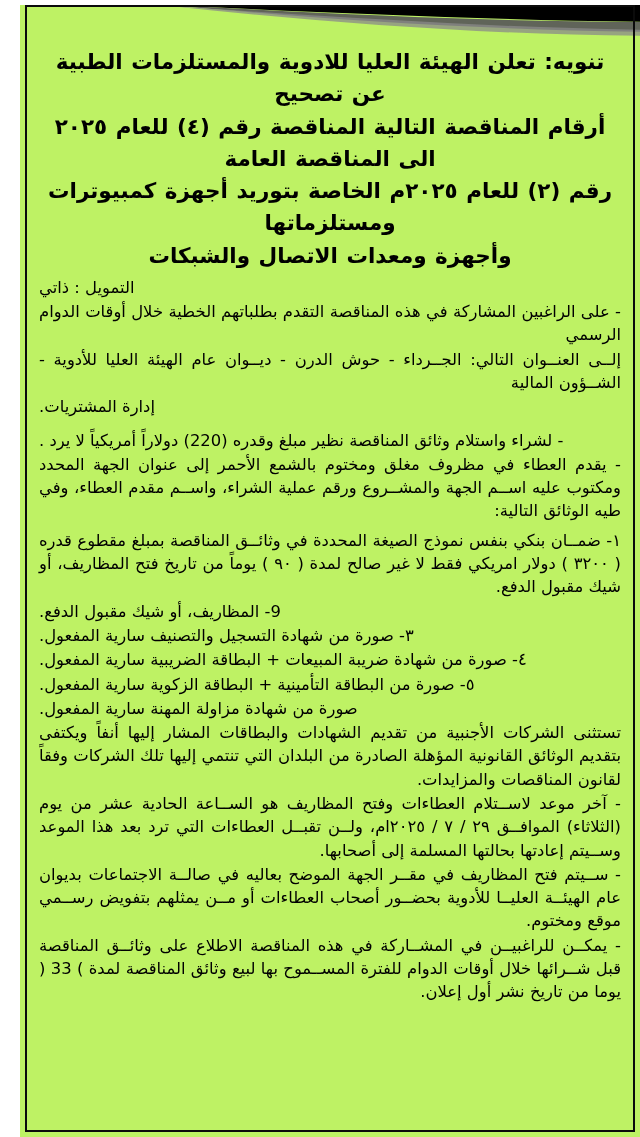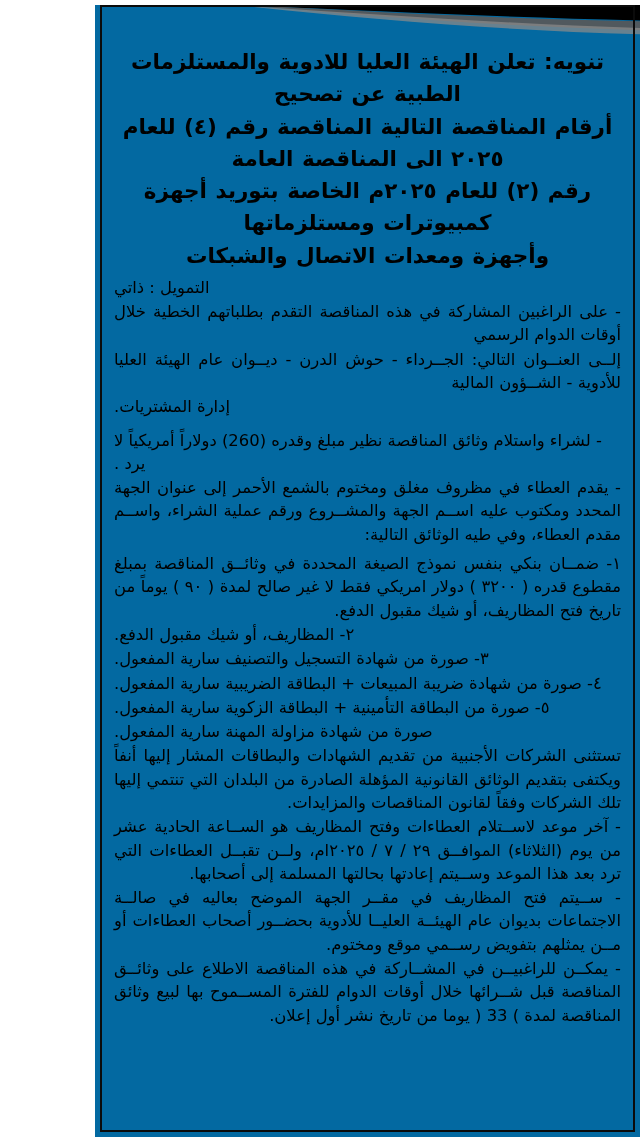--- a/index.html
+++ b/index.html
@@ -6,23 +6,23 @@
   html, body {
     margin: 0;
     padding: 0;
     background: #ffffff;
   }
   body {
     font-family: "DejaVu Sans", "Liberation Sans", sans-serif;
   }
   .page {
     position: relative;
-    width: 545px;
+    width: 620px;
     height: 1137px;
-    background: #0369a1;
+    background: #bef264;
     overflow: hidden;
     box-sizing: border-box;
   }
   
   .frame {
     position: absolute;
     left: 5px;
     top: 5px;
     right: 5px;
     bottom: 5px;
@@ -121,29 +121,29 @@
       <p class="line">التمويل : ذاتي</p>
 
       <p class="just">- على الراغبين المشاركة في هذه المناقصة التقدم بطلباتهم الخطية خلال أوقات الدوام الرسمي</p>
 
       <p class="just">إلــى العنــوان التالي: الجــرداء - حوش الدرن - ديــوان عام الهيئة العليا للأدوية - الشــؤون المالية</p>
 
       <p class="line">إدارة المشتريات.</p>
 
       <div class="gap-md"></div>
 
-      <p class="line">- لشراء واستلام وثائق المناقصة نظير مبلغ وقدره (260) دولاراً أمريكياً لا يرد .</p>
+      <p class="line">- لشراء واستلام وثائق المناقصة نظير مبلغ وقدره (220) دولاراً أمريكياً لا يرد .</p>
 
 
       <p class="just">- يقدم العطاء في مظروف مغلق ومختوم بالشمع الأحمر إلى عنوان الجهة المحدد ومكتوب عليه اســم الجهة والمشــروع ورقم عملية الشراء، واســم مقدم العطاء، وفي طيه الوثائق التالية:</p>
 
       <div class="gap-sm"></div>
 
       <p class="item">١- ضمــان بنكي بنفس نموذج الصيغة المحددة في وثائــق المناقصة بمبلغ مقطوع قدره ( ٣٢٠٠ ) دولار امريكي فقط لا غير صالح لمدة ( ٩٠ ) يوماً من تاريخ فتح المظاريف، أو شيك مقبول الدفع.</p>
-      <p class="line">٢- المظاريف، أو شيك مقبول الدفع.</p>
+      <p class="line">9- المظاريف، أو شيك مقبول الدفع.</p>
       <p class="line">٣- صورة من شهادة التسجيل والتصنيف سارية المفعول.</p>
       <p class="line">٤- صورة من شهادة ضريبة المبيعات + البطاقة الضريبية سارية المفعول.</p>
       <p class="line">٥- صورة من البطاقة التأمينية + البطاقة الزكوية سارية المفعول.</p>
       <p class="line">صورة من شهادة مزاولة المهنة سارية المفعول.</p>
 
       <p class="just">تستثنى الشركات الأجنبية من تقديم الشهادات والبطاقات المشار إليها أنفاً ويكتفى بتقديم الوثائق القانونية المؤهلة الصادرة من البلدان التي تنتمي إليها تلك الشركات وفقاً لقانون المناقصات والمزايدات.</p>
 
       <p class="just">- آخر موعد لاســتلام العطاءات وفتح المظاريف هو الســاعة الحادية عشر من يوم (الثلاثاء) الموافــق ٢٩ / ٧ / ٢٠٢٥ام، ولــن تقبــل العطاءات التي ترد بعد هذا الموعد وســيتم إعادتها بحالتها المسلمة إلى أصحابها.</p>
 
       <p class="just">- ســيتم فتح المظاريف في مقــر الجهة الموضح بعاليه في صالــة الاجتماعات بديوان عام الهيئــة العليــا للأدوية بحضــور أصحاب العطاءات أو مــن يمثلهم بتفويض رســمي موقع ومختوم.</p>

